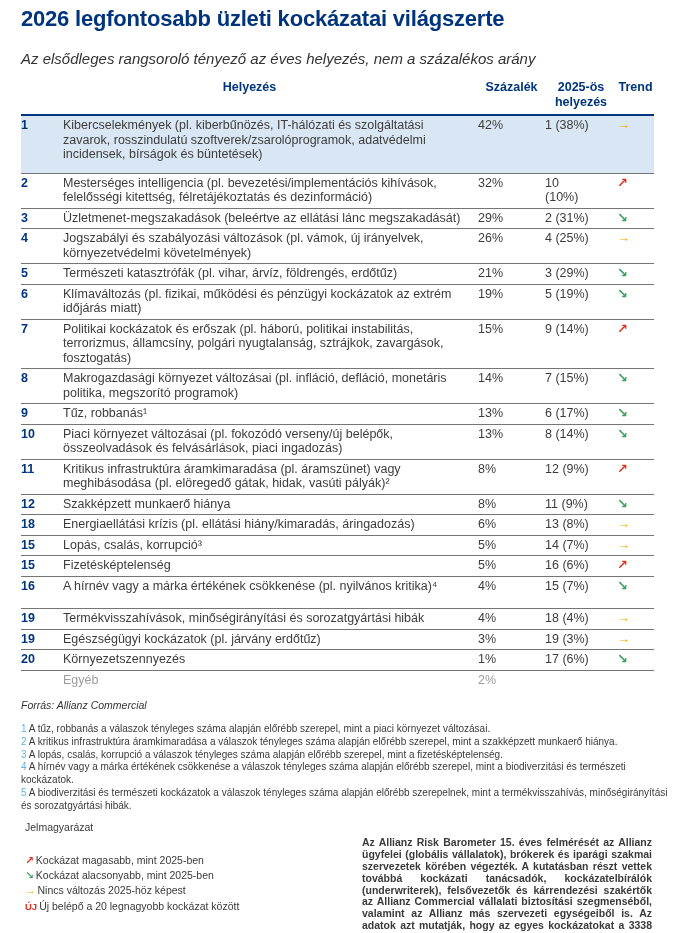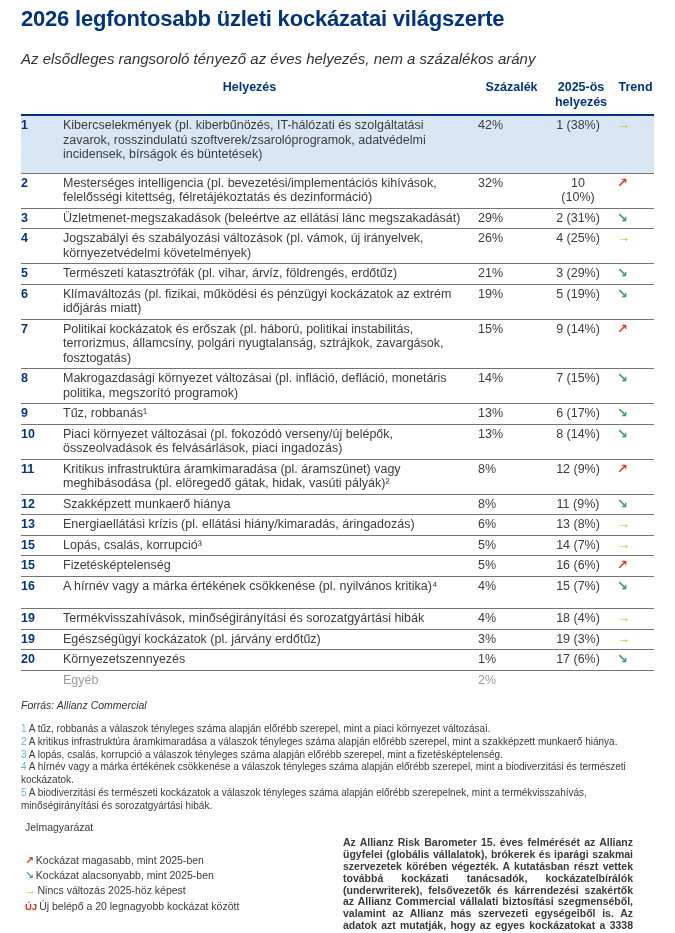--- a/index.html
+++ b/index.html
@@ -9,21 +9,21 @@
     --trend-up:#e1301e;
     --trend-down:#3aa35c;
     --trend-same:#eea900;
     --footnote-blue:#64b2e3;
     --muted-gray:#9c9c9c;
     --line-gray:#757575;
   }
   html,body{margin:0;padding:0;background:#ffffff;}
   .page{
     width:675px;height:933px;overflow:hidden;position:relative;
-    box-sizing:border-box;padding:6px 25px 0 21px;
+    box-sizing:border-box;padding:6px 6px 0 21px;
     background:#fff;color:var(--text);
     font-family:"Liberation Sans","DejaVu Sans",sans-serif;
   }
   .title{
     margin:0;font-size:22px;font-weight:bold;color:var(--brand-blue);
     letter-spacing:-0.2px;line-height:1.15;
   }
   .subtitle{
     margin-top:19px;font-style:italic;font-size:15px;color:#333;
   }
@@ -34,21 +34,21 @@
   table.risk th{
     color:var(--brand-blue);font-weight:bold;text-align:center;vertical-align:top;
     padding:0 0 5px 0;border-bottom:2px solid var(--brand-blue);
     font-size:12.5px;line-height:1.15;
   }
   th.h-rank{padding-left:8px;}
   table.risk td{
     vertical-align:top;padding:2px 6px 3px 0;line-height:1.16;
   }
   td.col-rank{font-weight:bold;color:var(--brand-blue);padding-left:8px;}
-  td.col-prev{white-space:pre-line;text-align:center;}
+  td.col-prev{white-space:pre-line;}
   .arrow{font-weight:bold;font-size:13px;line-height:1;}
   .arrow.up{color:var(--trend-up);}
   .arrow.down{color:var(--trend-down);}
   .arrow.same{color:var(--trend-same);}
   tr.rowline td{border-top:1px solid var(--line-gray);}
   tr.highlight td{background:var(--highlight-row);padding-bottom:11px;}
   tr.muted td{color:var(--muted-gray);}
   tr.spacer-row td{height:12px;padding:0;}
   .source{margin-top:9px;font-style:italic;font-size:10.5px;color:#333;}
   .footnotes{margin-top:12px;font-size:10px;line-height:1.28;color:#3a3a3a;}
@@ -170,21 +170,21 @@
           <td class="col-trend"><span class="arrow up">↗</span></td>
         </tr>
         <tr class="rowline">
           <td class="col-rank">12</td>
           <td class="col-risk">Szakképzett munkaerő hiánya</td>
           <td class="col-pct">8%</td>
           <td class="col-prev">11 (9%)</td>
           <td class="col-trend"><span class="arrow down">↘</span></td>
         </tr>
         <tr class="rowline">
-          <td class="col-rank">13</td>
+          <td class="col-rank">18</td>
           <td class="col-risk">Energiaellátási krízis (pl. ellátási hiány/kimaradás, áringadozás)</td>
           <td class="col-pct">6%</td>
           <td class="col-prev">13 (8%)</td>
           <td class="col-trend"><span class="arrow same">→</span></td>
         </tr>
         <tr class="rowline">
           <td class="col-rank">15</td>
           <td class="col-risk">Lopás, csalás, korrupció³</td>
           <td class="col-pct">5%</td>
           <td class="col-prev">14 (7%)</td>

